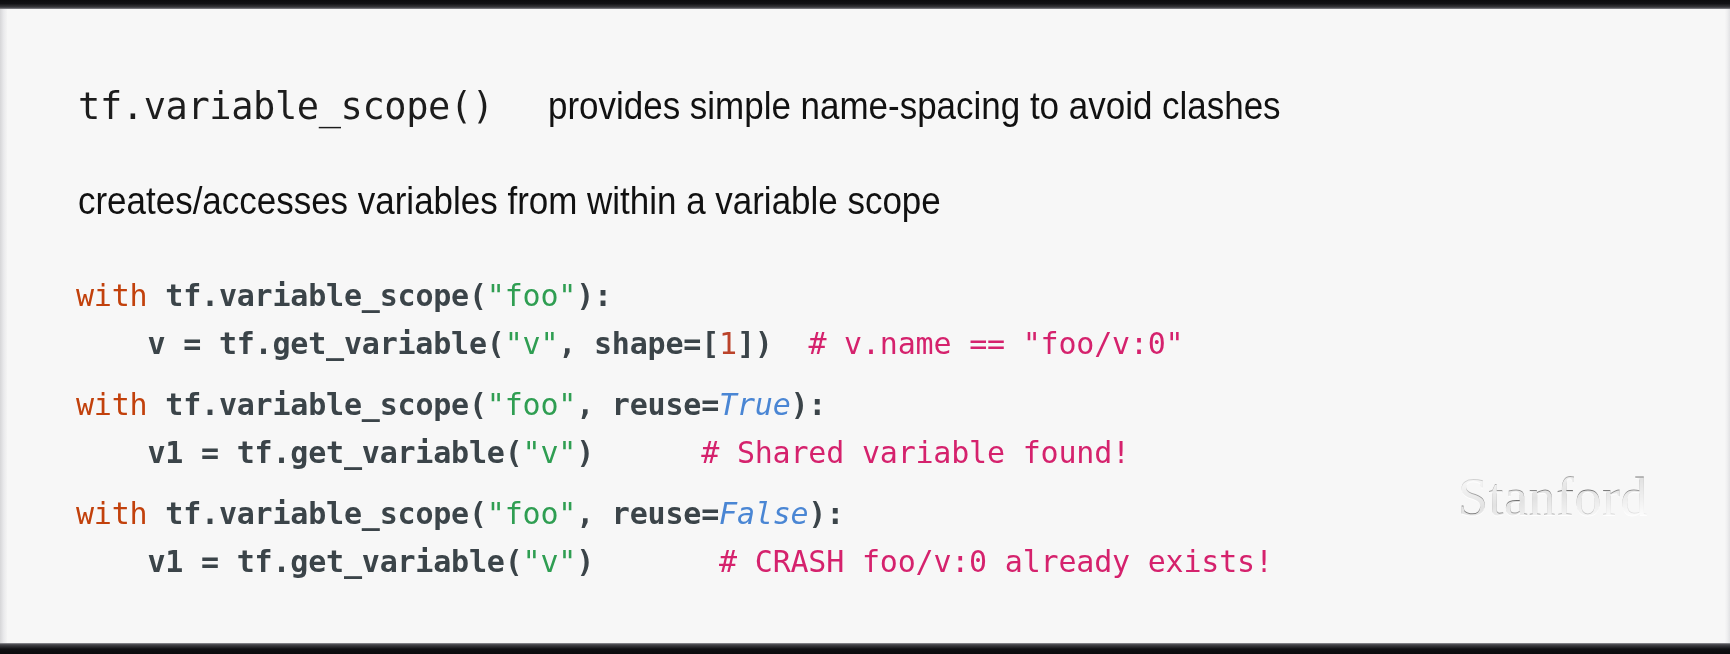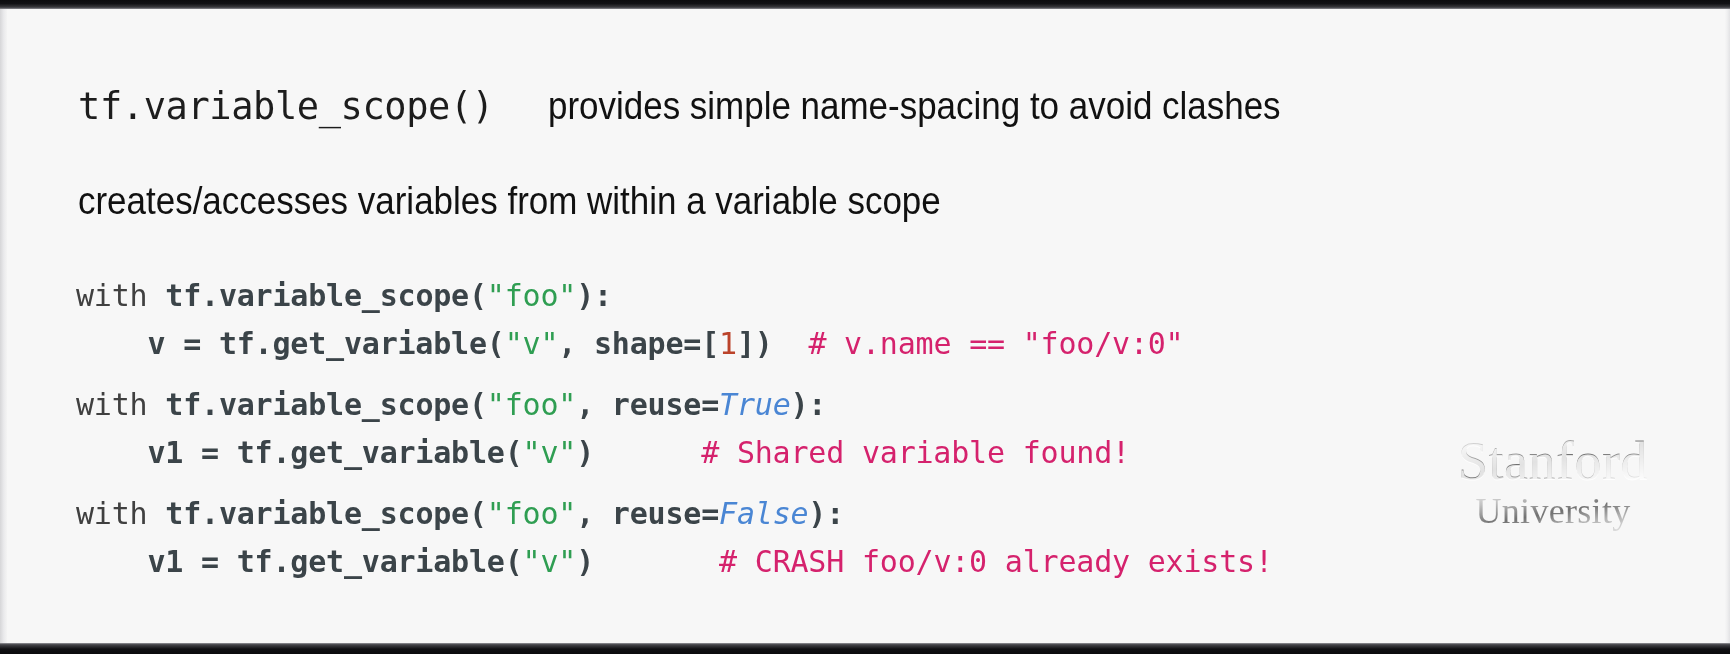--- a/index.html
+++ b/index.html
@@ -75,32 +75,32 @@
     font-family: "DejaVu Sans Mono", "Liberation Mono", monospace;
     font-size: 30px;
     line-height: 48px;
     white-space: pre;
     color: #3b4449;
     letter-spacing: -0.2px;
   }
   .code-line { height: 48px; }
   .code-line.gap { margin-top: 13px; }
 
-  .t-kw      { color: #404040; }
+  .t-kw      { color: #c2410c; }
   .t-str     { color: #2f9e52; }
   .t-num     { color: #bb432a; }
   .t-cmt     { color: #d5226d; }
   .t-bool    { color: #4a86d4; font-style: italic; }
   .t-plain   { color: #3b4449; font-weight: bold; }
 
   
   #logo {
     position: absolute;
     right: 82px;
-    top: 432px;
+    top: 468px;
     text-align: center;
     font-family: "Liberation Serif", "DejaVu Serif", serif;
     user-select: none;
   }
   #logo .brand {
     font-size: 54px;
     line-height: 58px;
     letter-spacing: 0.5px;
     color: #9a9a9a;
     background: linear-gradient(170deg, #ffffff 0%, #bdbdbd 22%, #6e6e6e 48%, #aaaaaa 66%, #f2f2f2 88%, #8d8d8d 100%);
@@ -135,17 +135,16 @@
   </div>
 
   <div class="head-row" id="head2">
     <span class="head-desc">creates/accesses variables from within a variable scope</span>
   </div>
 
   <div id="code"><div class="code-line"><span class="t-kw">with</span><span class="t-plain"> tf.variable_scope(</span><span class="t-str">"foo"</span><span class="t-plain">):</span></div><div class="code-line"><span class="t-plain">    v = tf.get_variable(</span><span class="t-str">"v"</span><span class="t-plain">, shape=[</span><span class="t-num">1</span><span class="t-plain">])  </span><span class="t-cmt"># v.name == "foo/v:0"</span></div><div class="code-line gap"><span class="t-kw">with</span><span class="t-plain"> tf.variable_scope(</span><span class="t-str">"foo"</span><span class="t-plain">, reuse=</span><span class="t-bool">True</span><span class="t-plain">):</span></div><div class="code-line"><span class="t-plain">    v1 = tf.get_variable(</span><span class="t-str">"v"</span><span class="t-plain">)      </span><span class="t-cmt"># Shared variable found!</span></div><div class="code-line gap"><span class="t-kw">with</span><span class="t-plain"> tf.variable_scope(</span><span class="t-str">"foo"</span><span class="t-plain">, reuse=</span><span class="t-bool">False</span><span class="t-plain">):</span></div><div class="code-line"><span class="t-plain">    v1 = tf.get_variable(</span><span class="t-str">"v"</span><span class="t-plain">)       </span><span class="t-cmt"># CRASH foo/v:0 already exists!</span></div></div>
 
   <div id="logo">
     <div class="brand">Stanford</div>
-    <div class="sub">University</div>
   </div>
 
   <div class="bar-bottom"></div>
 </div>
 
 </body></html>

